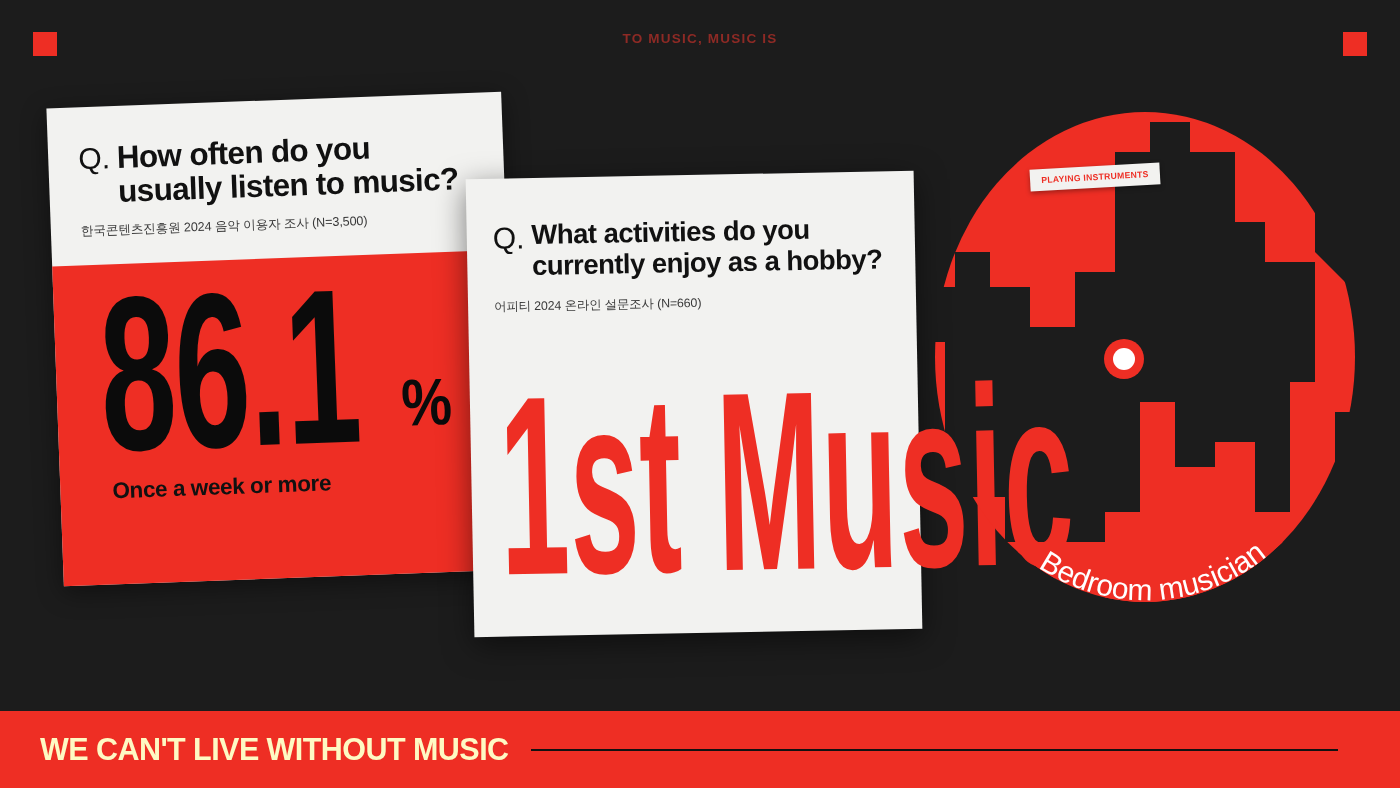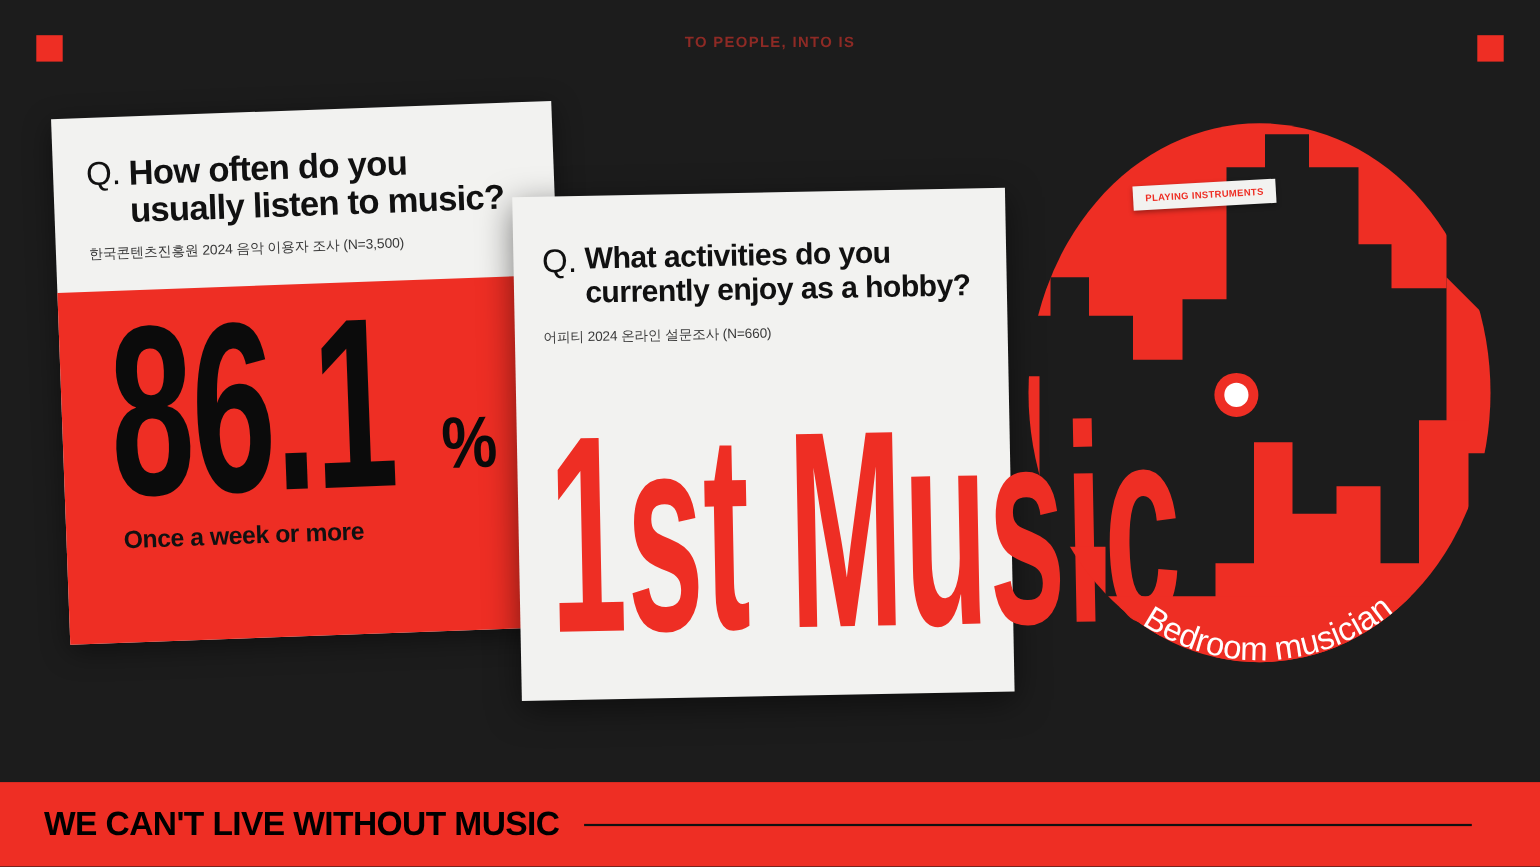--- a/index.html
+++ b/index.html
@@ -137,36 +137,36 @@
   }
 
   
   .footer {
     position:absolute; left:0; bottom:0; width:1400px; height:77px;
     background:#ee2e24;
     display:flex; align-items:center;
     padding:0 40px;
   }
   .foot-text {
-    font-size:30.5px; font-weight:800; color:#000000;
+    font-size:30.5px; font-weight:800; color:#fef9c3;
     letter-spacing:-0.018em; white-space:nowrap;
   }
   .foot-rule {
     flex:1; height:2px; background:#111;
     margin:0 22px;
   }
 </style>
 </head>
 <body>
 
 <div id="stage">
 
   <div class="corner-square left"></div>
   <div class="corner-square right"></div>
-  <div class="top-kicker">TO PEOPLE, INTO IS</div>
+  <div class="top-kicker">TO MUSIC, MUSIC IS</div>
 
   <div class="card1">
     <div class="head">
       <div class="c-qline">
         <div class="c-qmark">Q.</div>
         <div class="c1-title">How often do you usually listen to music?</div>
       </div>
       <div class="c1-source">한국콘텐츠진흥원 2024 음악 이용자 조사 (N=3,500)</div>
     </div>
     <div class="redpanel">

